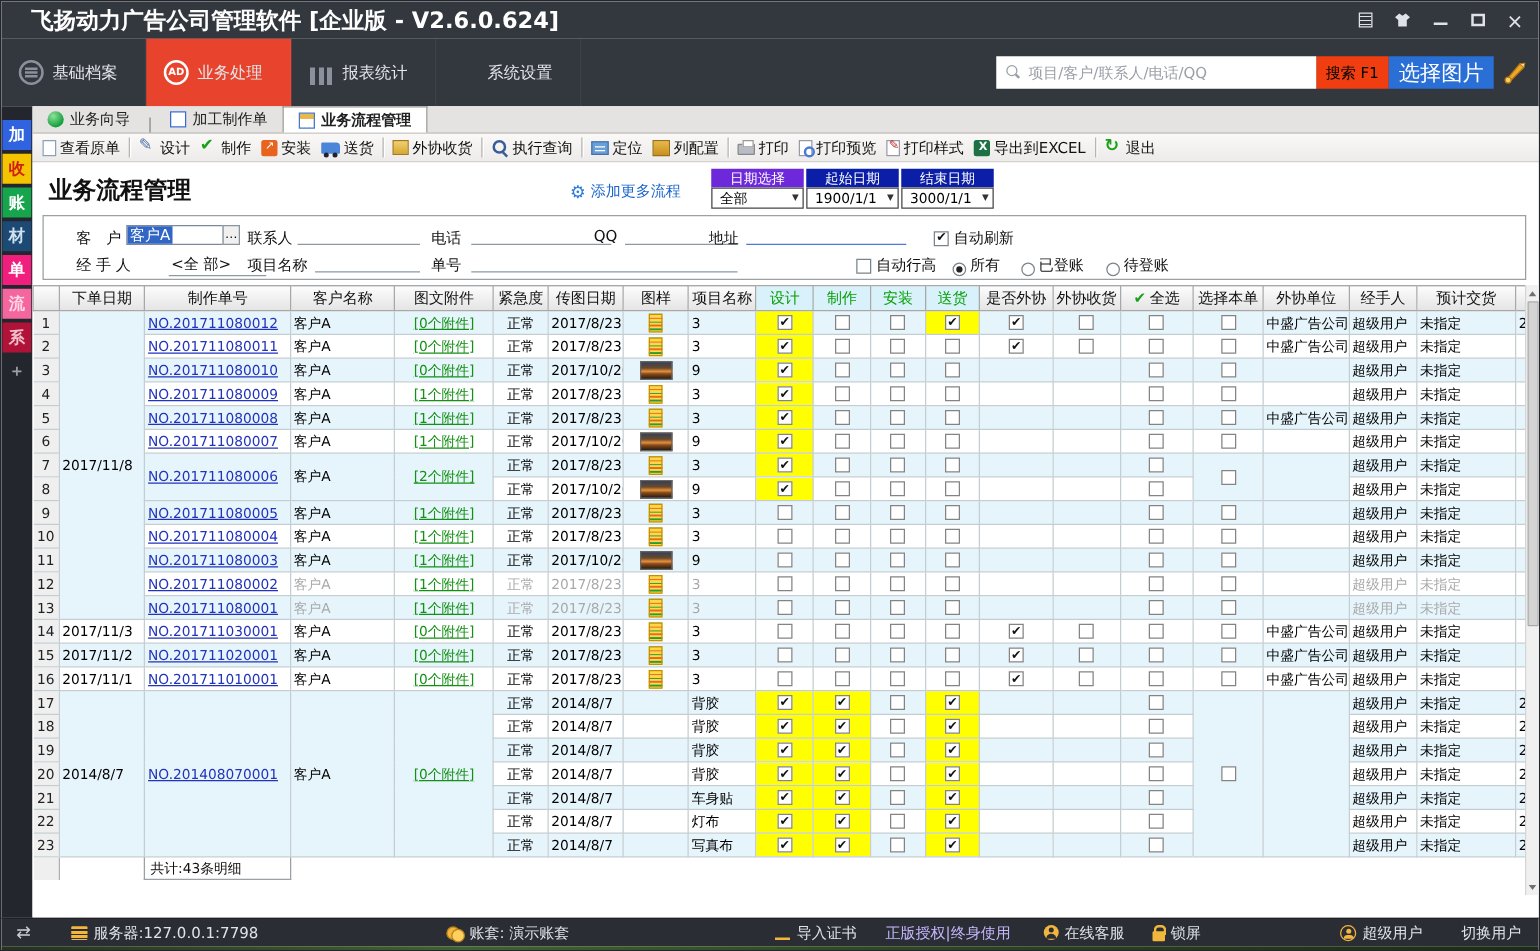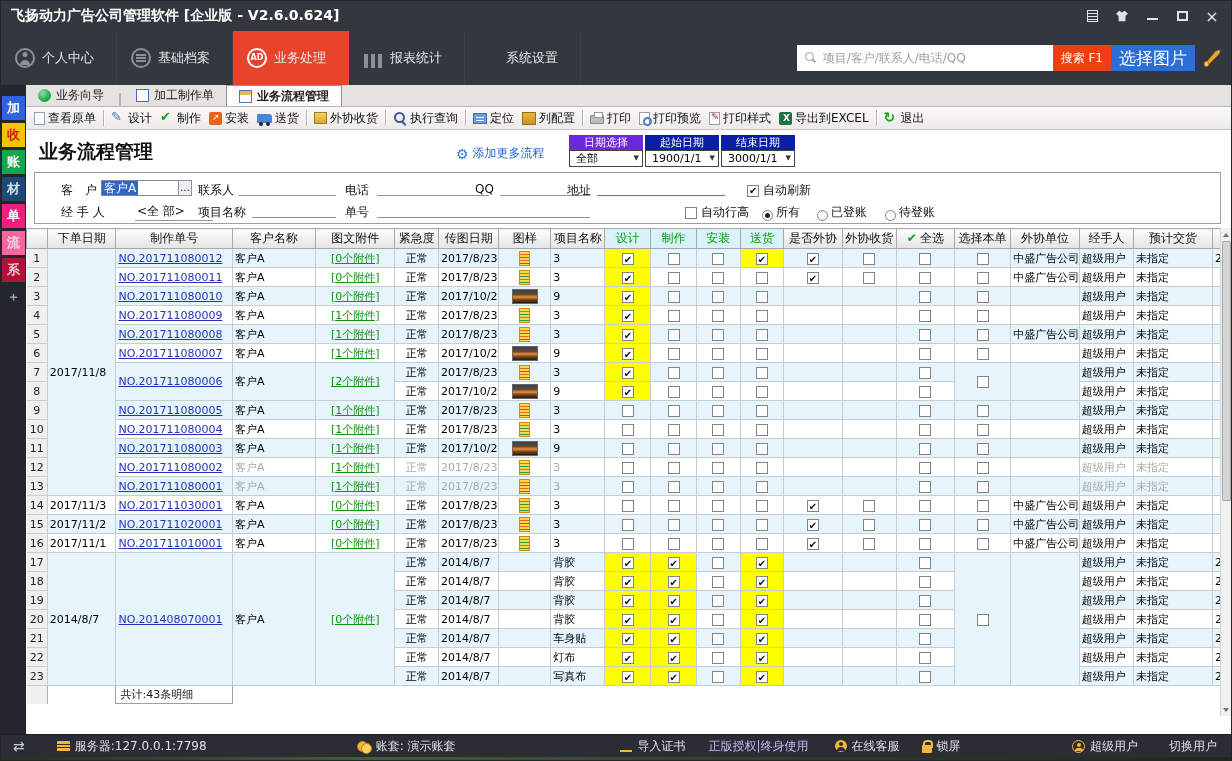--- a/index.html
+++ b/index.html
@@ -1,21 +1,21 @@
 <!DOCTYPE html>
 <html><head>
 <meta charset="utf-8">
 <style>
   html,body{margin:0;padding:0;background:#555;}
   *{box-sizing:border-box;font-family:"DejaVu Sans","Liberation Sans",sans-serif;}
   .window{width:1232px;height:761px;background:#fff;position:relative;overflow:hidden;border:1px solid #22252b;display:flex;flex-direction:column;}
 
   
   .titlebar{height:30px;background:#33373e;display:flex;align-items:center;flex:none;}
-  .title-text{color:#fff;font-size:14px;font-weight:bold;margin-left:10px;}
+  .title-text{color:#fff;font-size:18px;font-weight:bold;margin-left:24px;}
   .winbtns{margin-left:auto;display:flex;align-items:center;margin-right:6px;gap:4px;}
   .wbtn{width:26px;height:18px;display:flex;align-items:center;justify-content:center;color:#dfe3e8;font-size:13px;cursor:default;}
   .wb-pages{width:11px;height:12px;border:1px solid #dfe3e8;background:linear-gradient(#33373e 0 2px,#dfe3e8 2px 3px,#33373e 3px 5px,#dfe3e8 5px 6px,#33373e 6px 8px,#dfe3e8 8px 9px,#33373e 9px);}
   .wb-min{width:11px;height:2px;background:#dfe3e8;margin-top:6px;}
   .wb-max{width:11px;height:10px;border:2px solid #dfe3e8;}
 
   
   .navbar{height:54px;background:#33373e;display:flex;align-items:stretch;flex:none;}
   .nav-item{display:flex;align-items:center;padding:0 22px 0 14px;color:#e3e6ea;font-size:13px;border-right:1px solid rgba(255,255,255,0.05);cursor:default;}
   .nav-item.active{background:#e8432c;}
@@ -29,21 +29,21 @@
   .nic-chart{border-radius:0;border:none;background:linear-gradient(90deg,#8b919c 0 4px,transparent 4px 7px,#8b919c 7px 11px,transparent 11px 14px,#8b919c 14px 18px,transparent 18px);background-size:18px 14px;background-repeat:no-repeat;background-position:1px 6px;height:20px;}
   .nic-hr{border:2px solid #8b919c;color:#8b919c;font-size:9px;font-weight:bold;text-align:center;line-height:15px;letter-spacing:1px;}
   .nic-gear{border:none;color:#8b919c;font-size:19px;line-height:20px;text-align:center;}
   .nav-search{margin-left:auto;display:flex;align-items:center;margin-right:8px;}
   .search-box{position:relative;height:26px;}
   .search-box input{width:256px;height:26px;border:none;padding:0 4px 0 26px;font-size:12px;color:#333;outline:none;}
   .search-box input::placeholder{color:#9aa0a8;}
   .mag{position:absolute;left:8px;top:7px;width:9px;height:9px;}
   .mag::before{content:"";position:absolute;width:7px;height:7px;border:1.5px solid #9aa0a8;border-radius:50%;}
   .mag::after{content:"";position:absolute;width:1.5px;height:4px;background:#9aa0a8;left:8px;top:7px;transform:rotate(-45deg);}
-  .btn-search{height:26px;padding:0 8px;background:#f03e10;color:#ffffff;font-size:12px;display:flex;align-items:center;cursor:default;}
+  .btn-search{height:26px;padding:0 8px;background:#f03e10;color:#000000;font-size:12px;display:flex;align-items:center;cursor:default;}
   .btn-pick{height:26px;padding:0 8px;background:#2a6fd6;color:#fff;font-size:17px;display:flex;align-items:center;cursor:default;}
   .horn{margin-left:6px;width:22px;height:22px;}
 
   
   .bodyrow{flex:1;display:flex;min-height:0;}
   .sidebar{width:25px;background:#23262c;flex:none;display:flex;flex-direction:column;align-items:center;padding-top:11px;gap:3px;}
   .side-tab{width:23px;height:24px;display:flex;align-items:center;justify-content:center;font-size:13px;font-weight:bold;cursor:default;flex:none;}
   .main{flex:1;display:flex;flex-direction:column;min-width:0;}
 
   
@@ -201,24 +201,20 @@
         </div>
         <div class="wbtn">
           <span class="wb-max"></span>
         </div>
         <div class="wbtn" style="font-size: 16px;">×</div>
       </div>
   </div>
 
   <div class="navbar">
     <div id="nav-items" style="display:flex;align-items:stretch;">
-        <div class="nav-item">
-          <span class="nic nic-person"></span>
-          <span>个人中心</span>
-        </div>
         <div class="nav-item">
           <span class="nic nic-archive"></span>
           <span>基础档案</span>
         </div>
         <div class="nav-item active">
           <span class="nic nic-ad">AD</span>
           <span>业务处理</span>
         </div>
         <div class="nav-item">
           <span class="nic nic-chart"></span>

